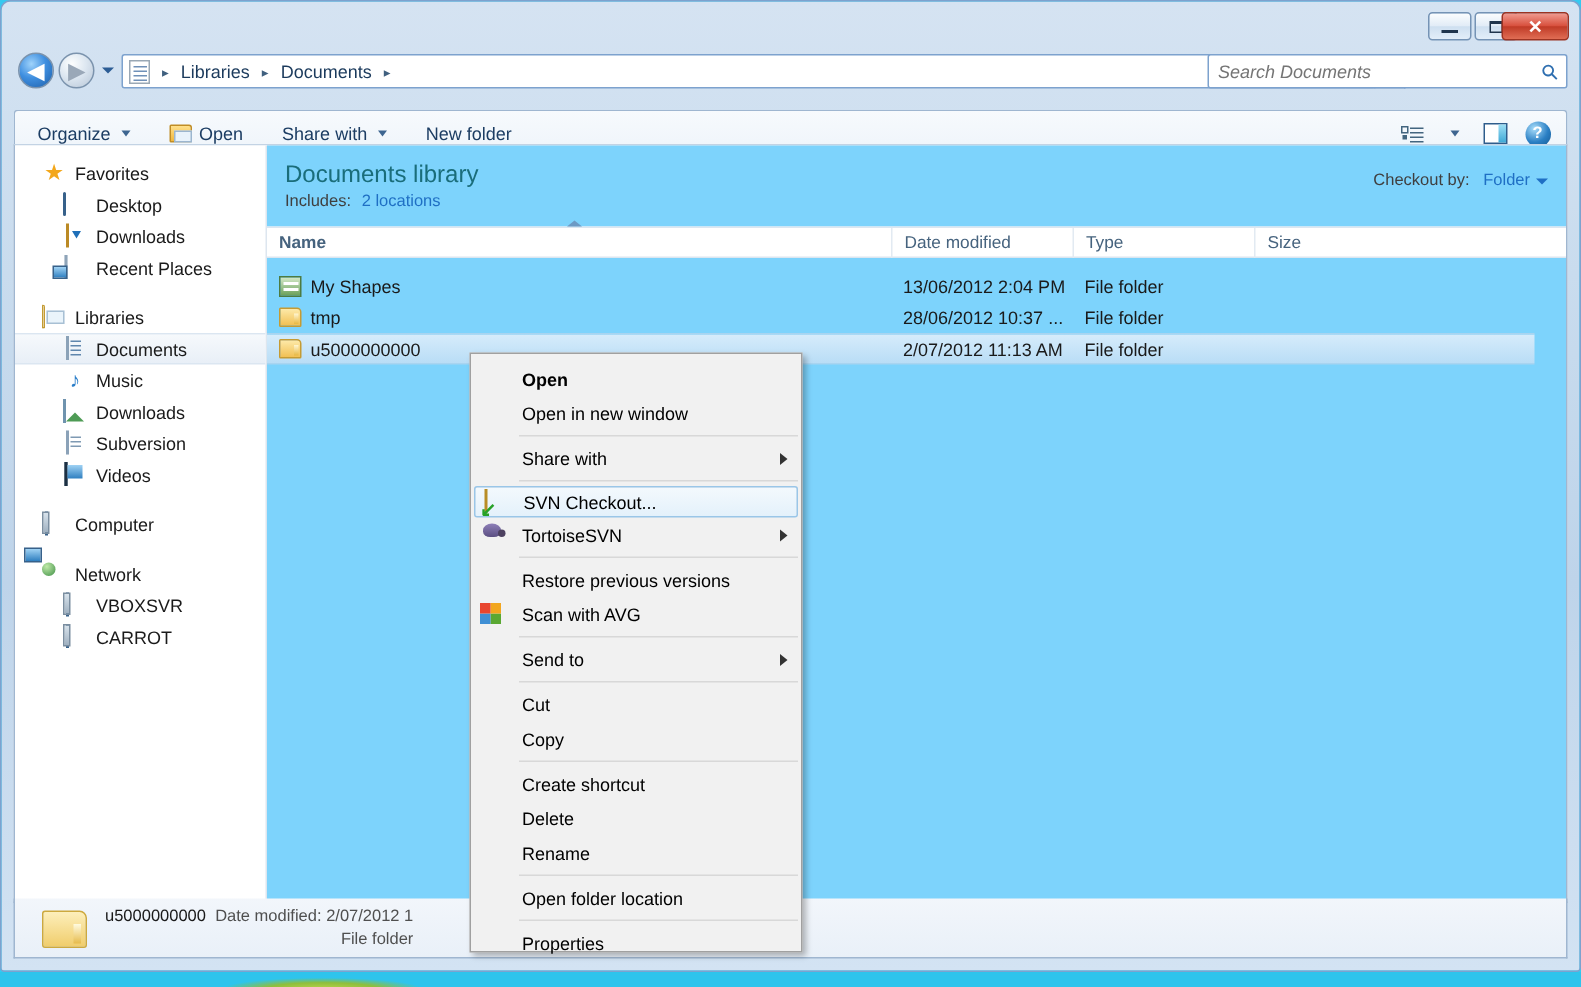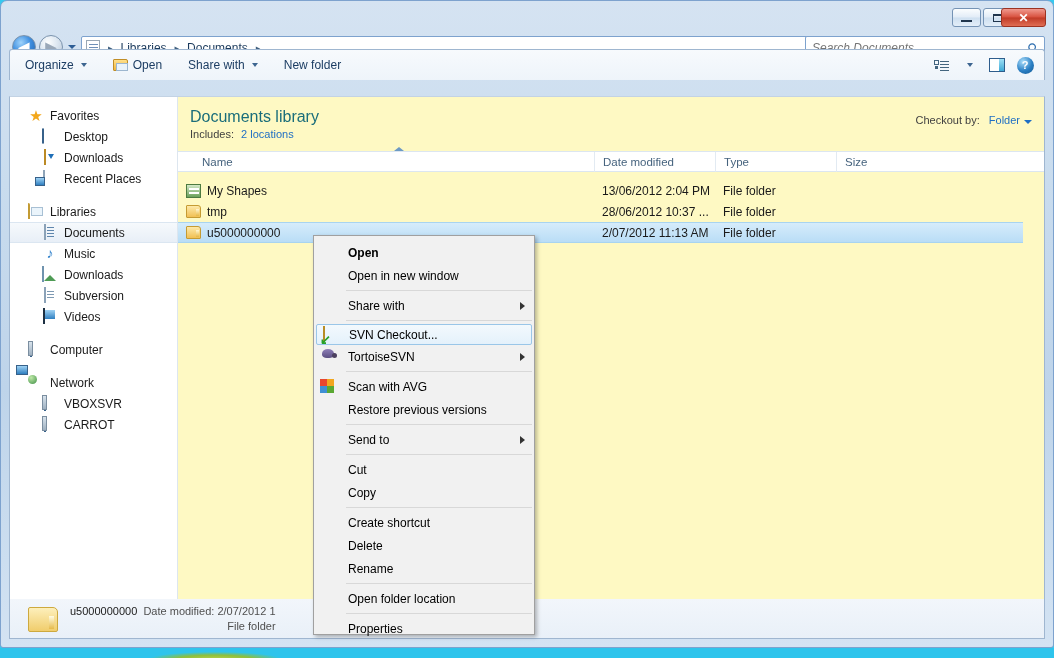--- a/index.html
+++ b/index.html
@@ -67,21 +67,21 @@
     display:flex; align-items:center; justify-content:center;
     color:#1f5fa8; font-size:13px; font-weight:bold; cursor:default; }
   #searchbox { position:absolute; right:8px; top:4px; width:240px; height:23px;
     background:#fff; border:1px solid #7da2ce; border-radius:2px;
     display:flex; align-items:center; padding:0 6px; }
   #search-input { flex:1; border:none; outline:none; font-size:12px; color:#9a9a9a;
     font-style:italic; font-family:"Liberation Sans", sans-serif; background:transparent; }
   #search-icon { color:#2f6fb0; font-size:14px; transform:rotate(-45deg); }
 
   
-  #toolbar { position:absolute; left:8px; top:48px; right:8px; height:31px;
+  #toolbar { position:absolute; left:8px; top:72px; right:8px; height:31px;
     background:linear-gradient(to bottom,#f7fafd 0%,#eef4fa 100%);
     border:1px solid #9fb6d0; border-bottom:none; border-radius:3px 3px 0 0;
     display:flex; align-items:center; }
   .tbitem { display:flex; align-items:center; gap:5px; height:24px; padding:0 10px;
     margin-left:4px; font-size:12px; color:#1c3d63; cursor:default; border:1px solid transparent;
     border-radius:3px; }
   .tbcaret { width:0;height:0;border-left:3.5px solid transparent;border-right:3.5px solid transparent;
     border-top:4px solid #3d6590; margin-left:2px; }
   .folder-mini { width:15px; height:12px; background:linear-gradient(to bottom,#ffe08a,#f0b73e);
     border:1px solid #c08d26; border-radius:1px 2px 1px 1px; position:relative; }
@@ -155,21 +155,21 @@
     background:linear-gradient(to bottom,#9fd2f4,#2f7fc0); border:1px solid #37618a; position:relative; }
   .ic-computer:before { content:""; position:absolute; left:-3px; top:-1px; width:3px;height:13px;
     background:linear-gradient(to bottom,#d8e3ec,#9fb0c0); border:1px solid #7b8ea0; }
   .ic-network { width:16px;height:14px; position:relative; margin-top:1px; }
   .ic-network:before { content:""; position:absolute; left:0; top:0; width:9px;height:9px;
     border-radius:50%; background:radial-gradient(circle at 35% 30%,#bfe9a8,#3f8f46); }
   .ic-network:after { content:""; position:absolute; right:0; bottom:0; width:10px;height:8px;
     background:linear-gradient(to bottom,#9fd2f4,#2f7fc0); border:1px solid #37618a; }
 
   
-  #list-pane { flex:1; position:relative; background:#fef9c3; overflow:hidden; }
+  #list-pane { flex:1; position:relative; background:#7dd3fc; overflow:hidden; }
   #lib-header { padding:11px 0 0 12px; height:54px; position:relative; }
   #lib-title { font-size:16px; color:#1a6d7a; }
   #lib-sub { font-size:11px; color:#3f3f3f; margin-top:2px; }
   #lib-sub .lnk { color:#1f6fc4; margin-left:4px; cursor:default; }
   #arrange { position:absolute; right:12px; top:17px; font-size:11px; color:#3f3f3f; }
   #arrange .val { color:#1f6fc4; margin-left:6px; cursor:default; }
   #arrange .tri { display:inline-block; width:0;height:0; margin-left:4px;
     border-left:4px solid transparent;border-right:4px solid transparent;border-top:4px solid #1f6fc4; }
 
   #colhead { position:absolute; left:0; right:0; top:54px; height:21px;
@@ -405,21 +405,21 @@
           <span>Includes:</span>
           <span class="lnk">2 locations</span>
         </div>
         <div id="arrange">
           <span>Checkout by:</span>
           <span class="val">Folder</span><span class="tri"></span>
         </div>
       </div>
 
       <div id="colhead">
-        <div class="col" style="left:16px;width:416px;">
+        <div class="col" style="left:0px;width:416px;font-weight:bold;">
           <span>Name</span>
           <span id="sort-ind" style="left:200px;"></span>
         </div>
         <div class="col" style="left:416px;width:121px;">
           <span>Date modified</span>
         </div>
         <div class="col" style="left:537px;width:121px;">
           <span>Type</span>
         </div>
         <div class="col" style="left:658px;width:78px;">
@@ -495,25 +495,25 @@
       <span class="mic"><span class="mic-svn"></span></span>
       <span>SVN Checkout...</span>
     </div>
     <div class="mi">
       <span class="mic"><span class="mic-turtle"></span></span>
       <span>TortoiseSVN</span>
       <span class="sub"></span>
     </div>
     <div class="msep"></div>
     <div class="mi">
+      <span>Restore previous versions</span>
+    </div>
+    <div class="mi">
       <span class="mic"><span class="mic-avg"></span></span>
       <span>Scan with AVG</span>
-    </div>
-    <div class="mi">
-      <span>Restore previous versions</span>
     </div>
     <div class="msep"></div>
     <div class="mi">
       <span>Send to</span>
       <span class="sub"></span>
     </div>
     <div class="msep"></div>
     <div class="mi">
       <span>Cut</span>
     </div>

